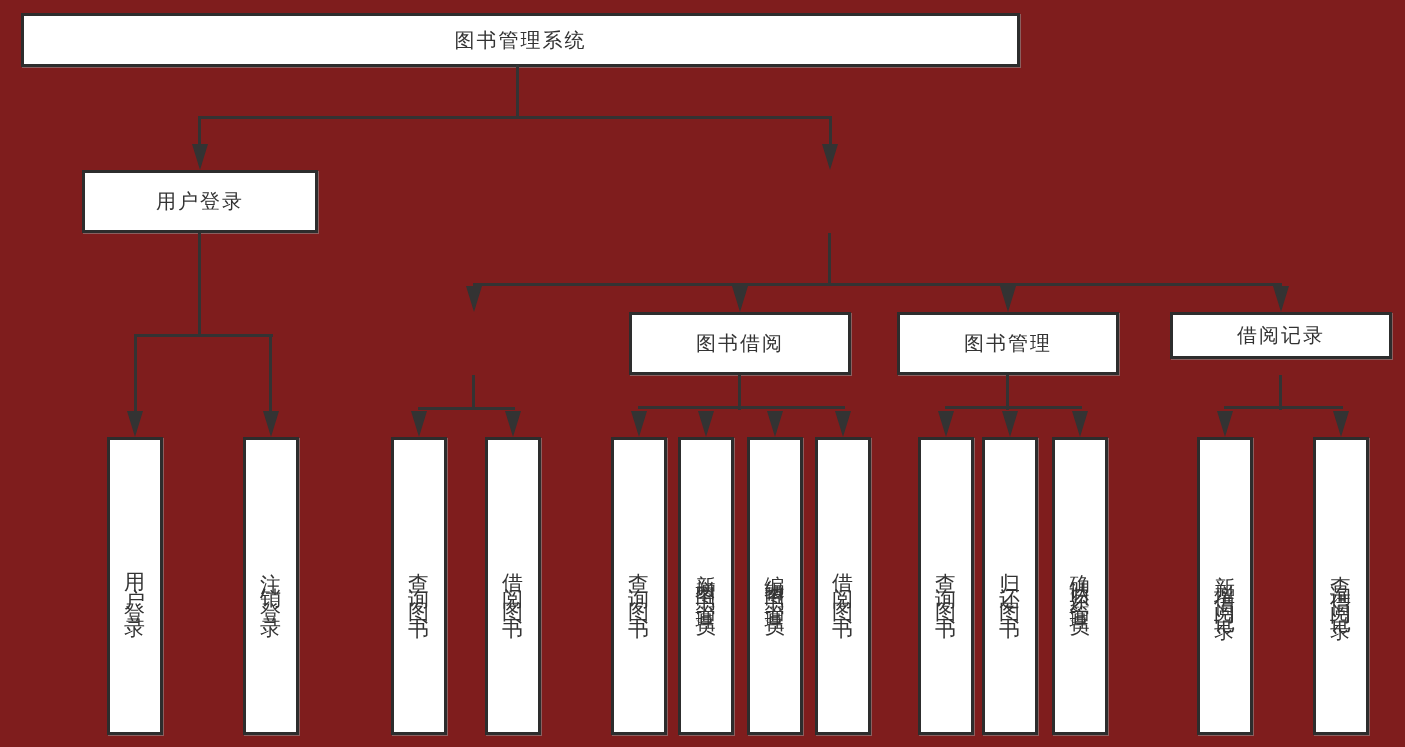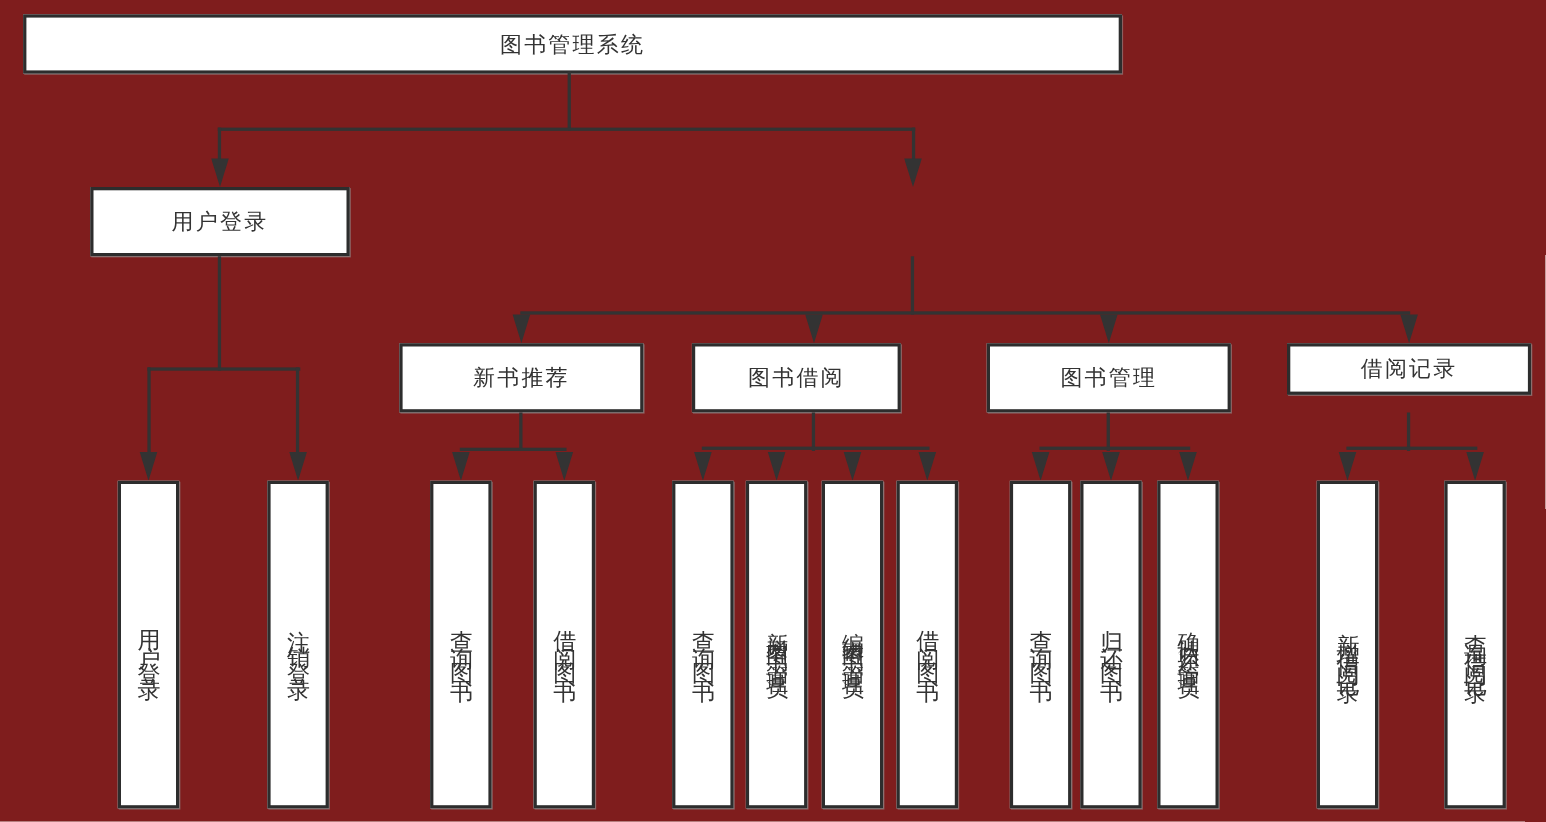--- a/index.html
+++ b/index.html
@@ -88,22 +88,21 @@
   <div class="vline" style="left:269px; top:334px; height:80px;"></div>
   <div class="arrow" style="left:263px; top:411px;"></div>
 
   <div class="vline" style="left:828px; top:233px; height:53px;"></div>
   <div class="hline" style="left:473px; top:283px; width:809px;"></div>
   <div class="arrow" style="left:466px; top:286px;"></div>
   <div class="arrow" style="left:732px; top:286px;"></div>
   <div class="arrow" style="left:1000px; top:286px;"></div>
   <div class="arrow" style="left:1273px; top:286px;"></div>
 
-  <div class="node h-node" style="left:363px; top:312px; width:222px; height:63px;">新书推荐</div>
-  <div class="node h-node" style="left:629px; top:312px; width:190px; height:63px;">图书借阅</div>
+  <div class="node h-node" style="left:629px; top:312px; width:222px; height:63px;">图书借阅</div>
   <div class="node h-node" style="left:897px; top:312px; width:222px; height:63px;">图书管理</div>
   <div class="node h-node" style="left:1170px; top:312px; width:222px; height:47px;">借阅记录</div>
 
   <div class="vline" style="left:472px; top:375px; height:35px;"></div>
   <div class="hline" style="left:418px; top:407px; width:97px;"></div>
   <div class="arrow" style="left:411px; top:411px;"></div>
   <div class="arrow" style="left:505px; top:411px;"></div>
 
   <div class="vline" style="left:738px; top:375px; height:35px;"></div>
   <div class="hline" style="left:638px; top:406px; width:207px;"></div>

